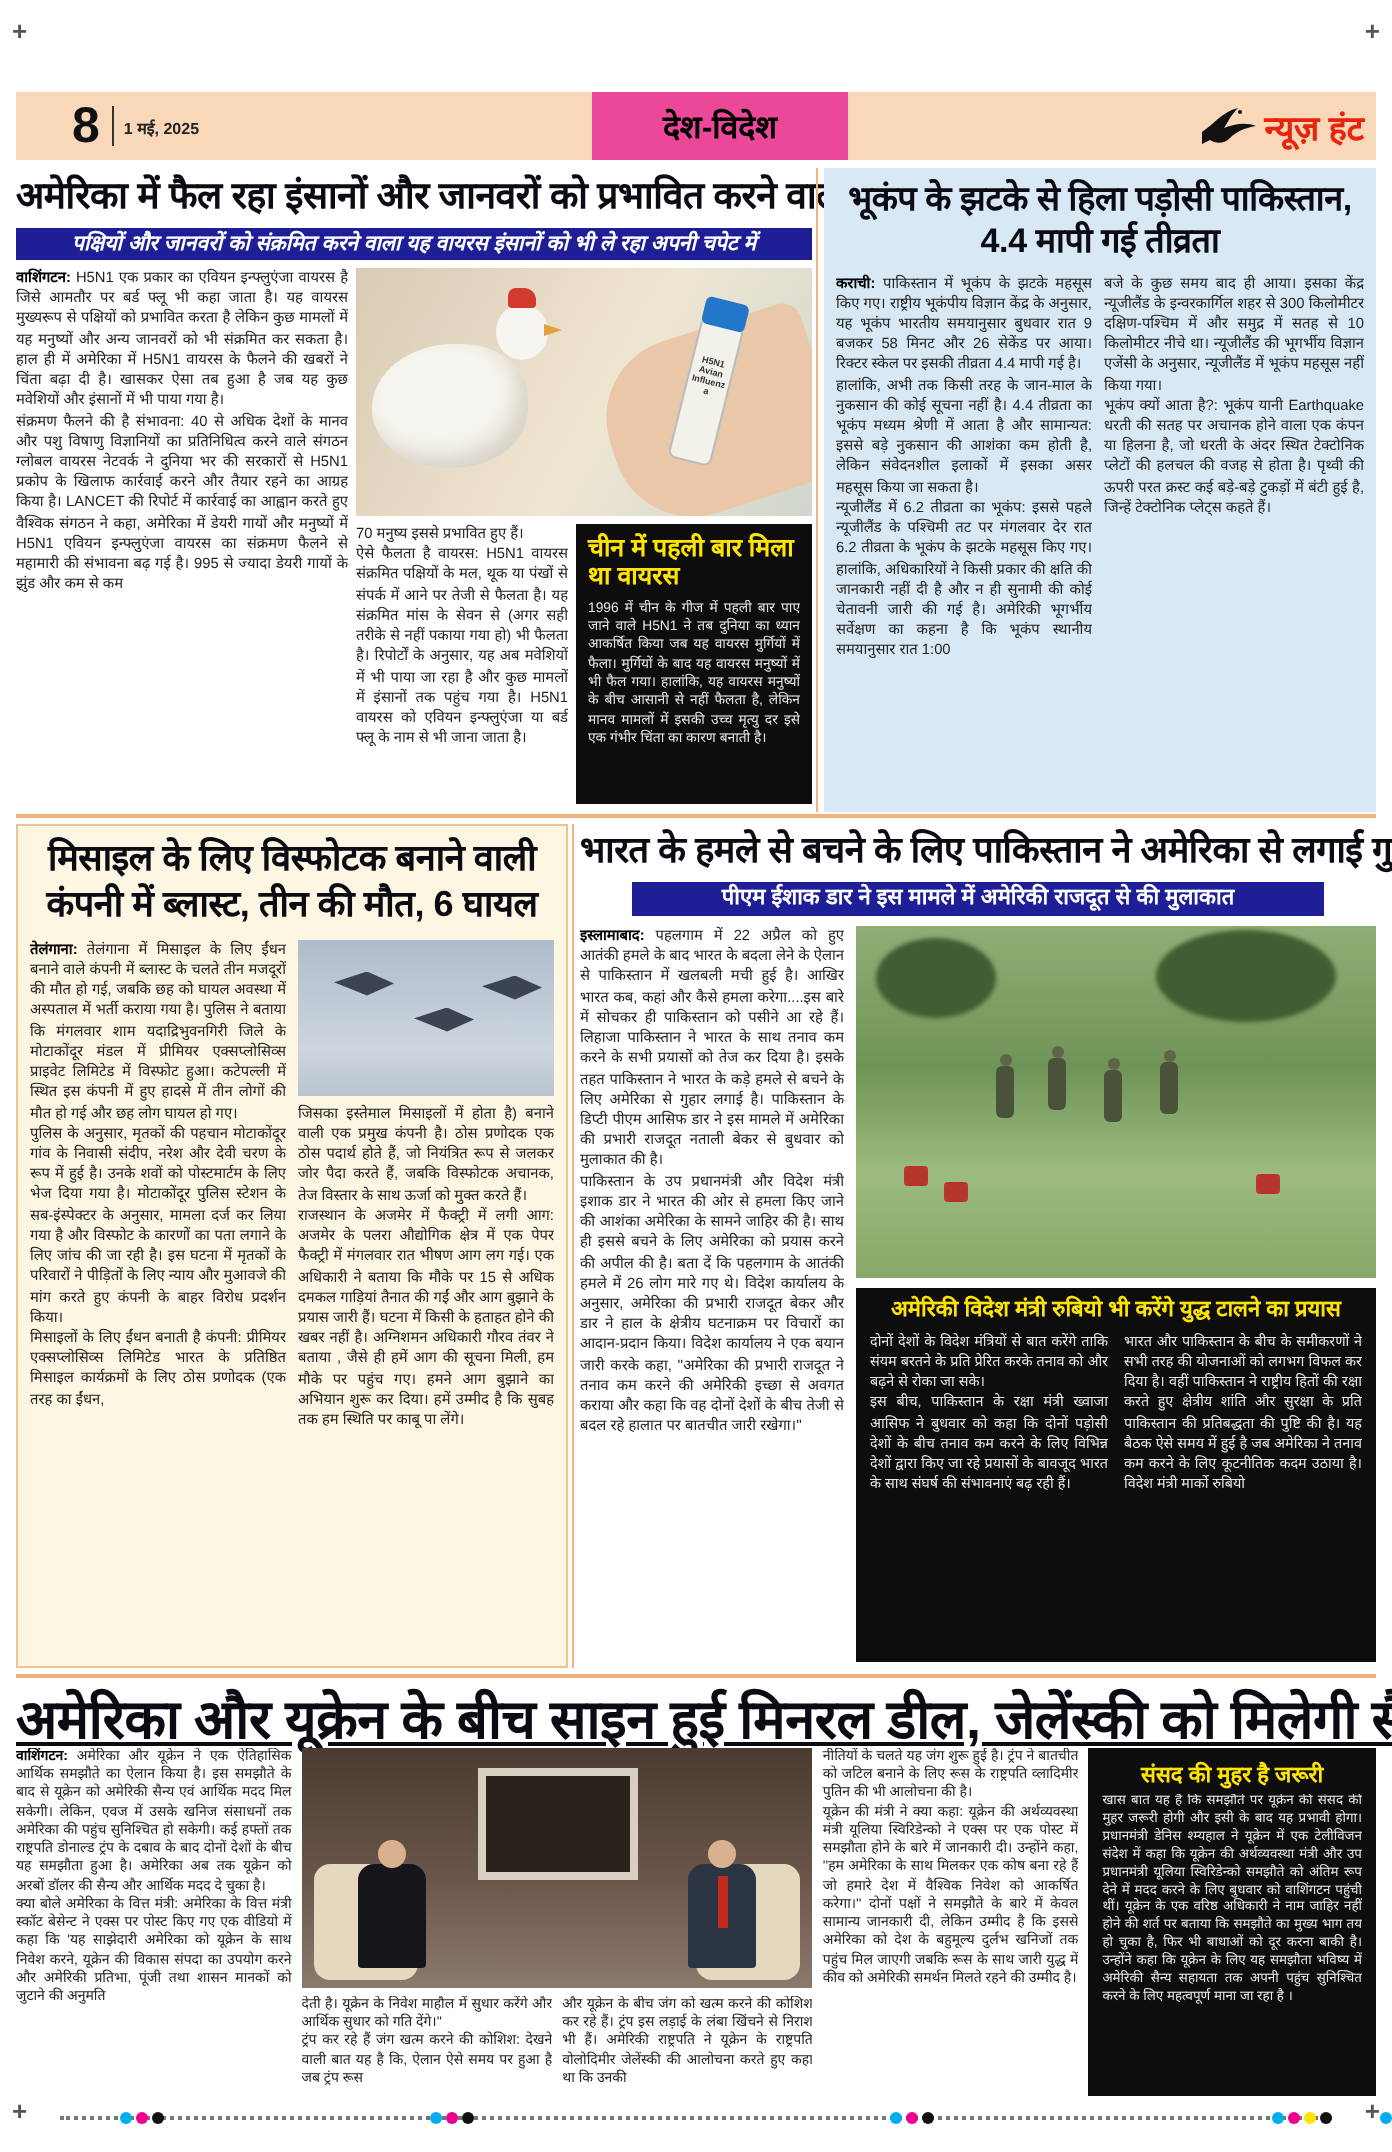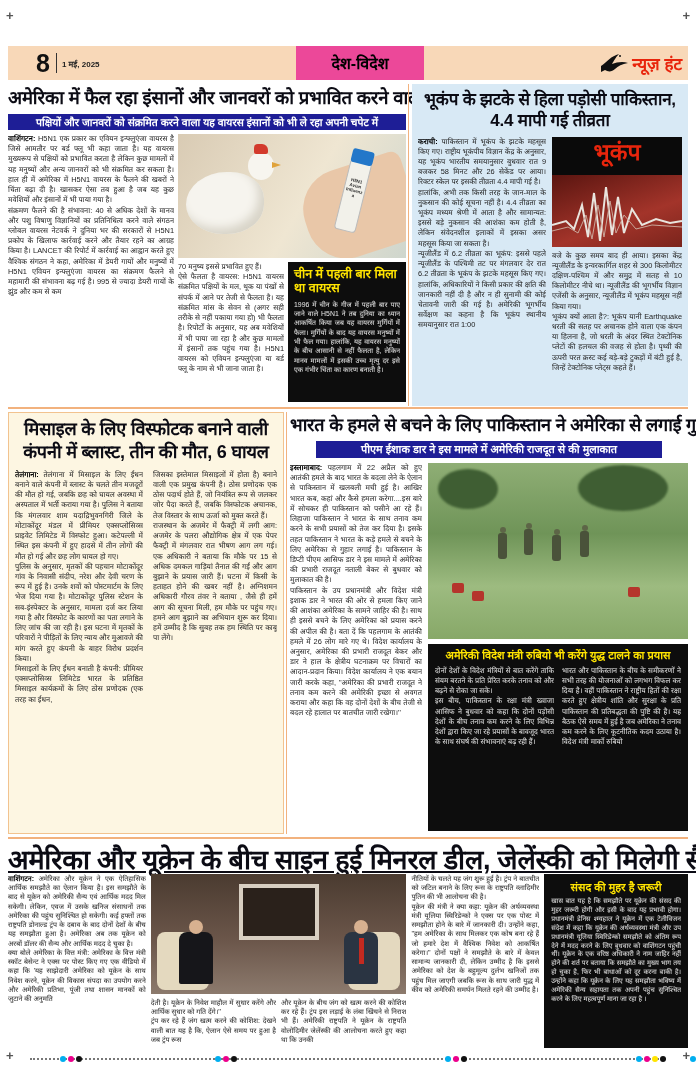--- a/index.html
+++ b/index.html
@@ -29,21 +29,21 @@
   .coltext b { color:#000; }
   .blackbox { background:#0d0d0d; color:#eee; }
   .boxtitle { color:#ffe400; font-weight:bold; text-align:center; }
   .photo { position:relative; overflow:hidden; }
   .vrule { position:absolute; width:1px; background:#f2b27e; }
   .hrule { position:absolute; height:2px; background:#f2b27e; }
 
   
   .art-virus { position:absolute; left:8px; top:84px; width:398px; height:322px; }
   .virus-headline { font-size:18.5px; height:28px; white-space:nowrap; }
-  .virus-sub { font-size:10.5px; height:16px; line-height:16px; margin-top:2px; }
+  .virus-sub { font-size:10.5px; height:16px; line-height:16px; margin-top:2px;font-style:italic; }
   .virus-body { display:flex; margin-top:4px; height:268px; gap:4px; }
   .virus-c1 { width:166px; }
   .virus-right { width:228px; display:flex; flex-direction:column; gap:4px; }
   .virus-photo { height:124px; background:linear-gradient(120deg,#d9cbb4,#efe6d2 55%,#cfd6cd); }
   .chicken-body { position:absolute; left:8px; top:38px; width:78px; height:62px; background:#f6f4ee; border-radius:55% 45% 50% 50%; box-shadow:inset -6px -6px 10px #d8d4c8; }
   .chicken-head { position:absolute; left:70px; top:18px; width:26px; height:28px; background:#f7f5ef; border-radius:50%; }
   .chicken-comb { position:absolute; left:76px; top:10px; width:14px; height:10px; background:#d33a2c; border-radius:4px 6px 2px 2px; }
   .chicken-beak { position:absolute; left:94px; top:28px; width:9px; height:6px; background:#e0a23a; clip-path:polygon(0 0,100% 50%,0 100%); }
   .hand { position:absolute; right:-8px; top:30px; width:110px; height:90px; background:#e9c7a8; border-radius:40px 10px 10px 40px; transform:rotate(-18deg); }
   .tube { position:absolute; right:42px; top:26px; width:22px; height:72px; background:#f2f1ea; border:1px solid #bbb; border-radius:4px; transform:rotate(14deg); }
@@ -63,21 +63,21 @@
   .quake-right { width:130px; display:flex; flex-direction:column; gap:4px; }
   .quake-graphic { height:110px; background:#0a0a0a; position:relative; overflow:hidden; }
   .quake-graphic-title { font-size:23px; font-weight:bold; color:#e8250c; text-align:center; line-height:1.1; padding-top:3px; position:relative; z-index:2; }
   .seismo { position:absolute; left:0; bottom:0; width:100%; height:72px; background:linear-gradient(160deg,#5a1510,#a3342a 60%,#7a241c); }
 
   
   .art-missile { position:absolute; left:8px; top:412px; width:276px; height:422px; background:#fdf6e2; border:1px solid #f2c38f; padding:5px 6px; }
   .missile-headline { font-size:18px; line-height:1.3; text-align:center; }
   .missile-body { display:flex; gap:6px; margin-top:5px; height:352px; }
   .missile-c1 { width:128px; }
-  .missile-right { width:128px; display:flex; flex-direction:row; gap:4px; }
+  .missile-right { width:128px; display:flex; flex-direction:column; gap:4px; }
   .missile-photo { height:78px; background:linear-gradient(180deg,#aebccb,#cdd6de 70%,#b9c4cf); }
   .jet { position:absolute; width:30px; height:12px; background:#3c4450; clip-path:polygon(0 45%,55% 0,100% 50%,55% 100%); }
 
   
   .art-pakus { position:absolute; left:290px; top:412px; width:398px; height:422px; }
   .pakus-headline { font-size:18px; height:26px; white-space:nowrap; }
   .pakus-sub { font-size:11px; height:17px; line-height:17px; margin:3px 26px 0 26px; }
   .pakus-body { display:flex; gap:6px; margin-top:5px; height:368px; }
   .pakus-c1 { width:132px; }
   .pakus-right { flex:1; display:flex; flex-direction:column; gap:5px; }
@@ -177,29 +177,20 @@
 
 <div class="vrule" style="left:408px;top:84px;height:322px"></div>
 
 <div class="art-quake">
   <div class="headline quake-headline">भूकंप के झटके से हिला पड़ोसी पाकिस्तान, 4.4 मापी गई तीव्रता</div>
   <div class="quake-body">
     <div class="coltext quake-c1"><b>कराची:</b><span> पाकिस्तान में भूकंप के झटके महसूस किए गए। राष्ट्रीय भूकंपीय विज्ञान केंद्र के अनुसार, यह भूकंप भारतीय समयानुसार बुधवार रात 9 बजकर 58 मिनट और 26 सेकेंड पर आया। रिक्टर स्केल पर इसकी तीव्रता 4.4 मापी गई है।
 हालांकि, अभी तक किसी तरह के जान-माल के नुकसान की कोई सूचना नहीं है। 4.4 तीव्रता का भूकंप मध्यम श्रेणी में आता है और सामान्यत: इससे बड़े नुकसान की आशंका कम होती है, लेकिन संवेदनशील इलाकों में इसका असर महसूस किया जा सकता है।
 न्यूजीलैंड में 6.2 तीव्रता का भूकंप: इससे पहले न्यूजीलैंड के पश्चिमी तट पर मंगलवार देर रात 6.2 तीव्रता के भूकंप के झटके महसूस किए गए। हालांकि, अधिकारियों ने किसी प्रकार की क्षति की जानकारी नहीं दी है और न ही सुनामी की कोई चेतावनी जारी की गई है। अमेरिकी भूगर्भीय सर्वेक्षण का कहना है कि भूकंप स्थानीय समयानुसार रात 1:00</span></div>
     <div class="quake-right">
-      <div class="quake-graphic">
-        <div class="quake-graphic-title">भूकंप</div>
-        <div class="seismo">
-          <svg width="130" height="72" viewBox="0 0 130 72">
-            <polyline points="0,50 14,46 22,54 30,30 36,62 42,18 48,66 54,12 60,60 66,22 72,58 80,34 90,50 104,44 118,48 130,46" fill="none" stroke="#e9e4dd" stroke-width="2"></polyline>
-            <polyline points="0,56 16,52 26,58 34,40 40,64 46,30 52,62 58,26 64,58 72,40 84,54 100,50 130,52" fill="none" stroke="#caa79a" stroke-width="1"></polyline>
-          </svg>
-        </div>
-      </div>
       <div class="coltext" style="height:142px">बजे के कुछ समय बाद ही आया। इसका केंद्र न्यूजीलैंड के इन्वरकार्गिल शहर से 300 किलोमीटर दक्षिण-पश्चिम में और समुद्र में सतह से 10 किलोमीटर नीचे था। न्यूजीलैंड की भूगर्भीय विज्ञान एजेंसी के अनुसार, न्यूजीलैंड में भूकंप महसूस नहीं किया गया।
 भूकंप क्यों आता है?: भूकंप यानी Earthquake धरती की सतह पर अचानक होने वाला एक कंपन या हिलना है, जो धरती के अंदर स्थित टेक्टोनिक प्लेटों की हलचल की वजह से होता है। पृथ्वी की ऊपरी परत क्रस्ट कई बड़े-बड़े टुकड़ों में बंटी हुई है, जिन्हें टेक्टोनिक प्लेट्स कहते हैं।</div>
     </div>
   </div>
 </div>
 
 <div class="hrule" style="left:8px;top:407px;width:680px"></div>
 
 <div class="art-missile">
   <div class="headline missile-headline">मिसाइल के लिए विस्फोटक बनाने वाली कंपनी में ब्लास्ट, तीन की मौत, 6 घायल</div>

